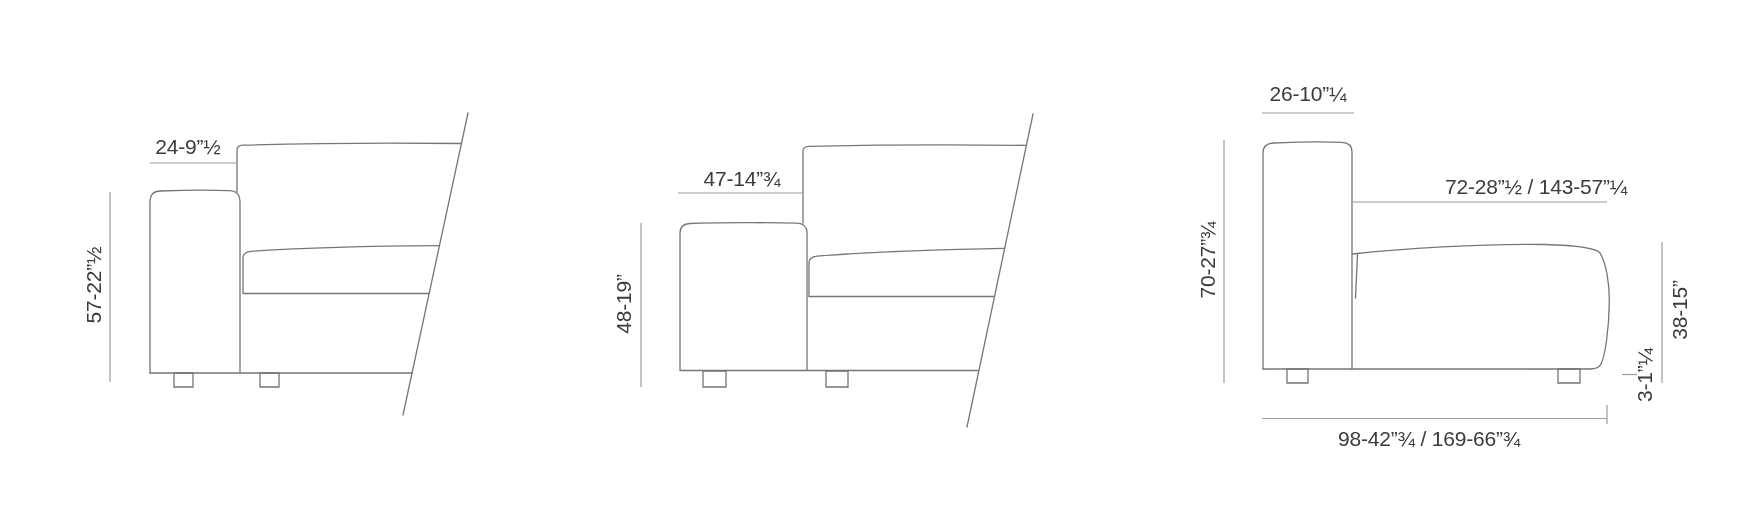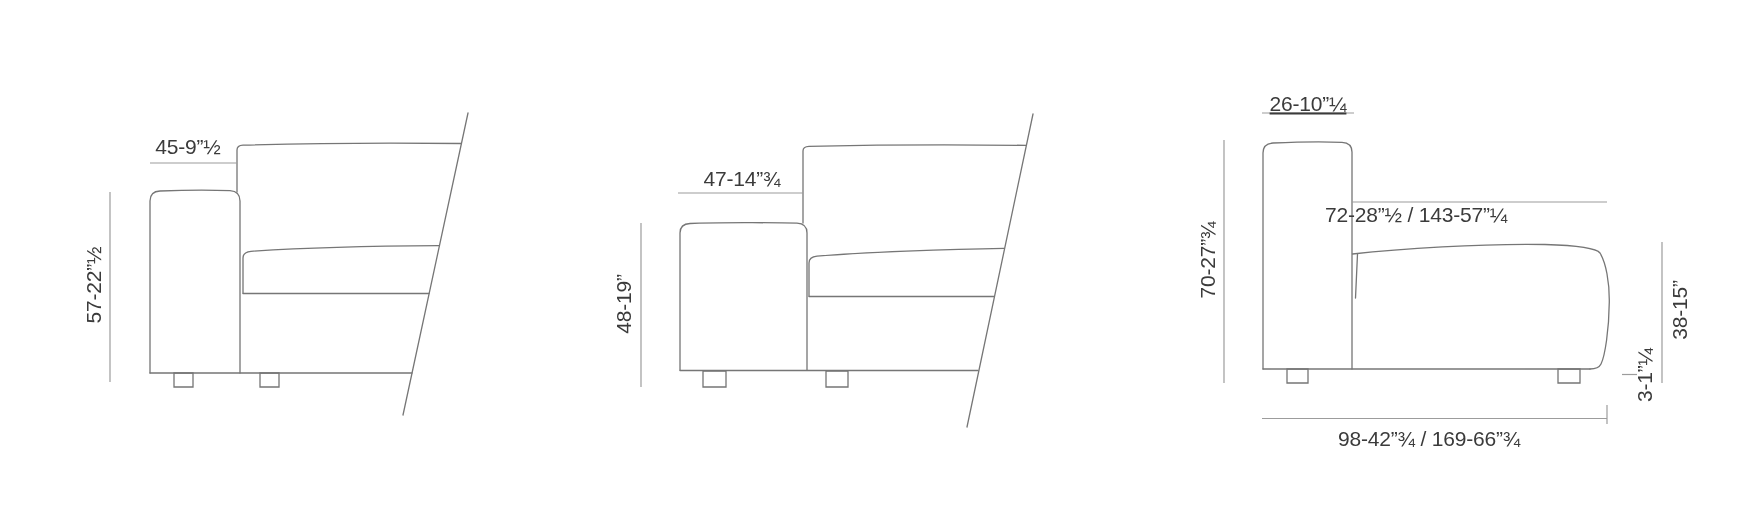--- a/index.html
+++ b/index.html
@@ -86,31 +86,31 @@
       <path d="M1224 140 V383"></path>
       <path d="M1352 202 H1607"></path>
       <path d="M1662 242 V383"></path>
       <path d="M1622 374.5 H1637"></path>
       <path d="M1262 418.5 H1607"></path>
       <path d="M1607 405 V424"></path>
     </g>
   </svg>
 
   <div>
-    <div class="dim" style="left:188px;top:146px;">45-9”½</div>
+    <div class="dim" style="left:188px;top:146px;">24-9”½</div>
     <div class="dim vert" style="left:93px;top:285px;">57-22”½</div>
   </div>
 
   <div>
     <div class="dim" style="left:742px;top:178px;">47-14”¾</div>
     <div class="dim vert" style="left:623px;top:304px;">48-19”</div>
   </div>
 
   <div>
-    <div class="dim" style="left:1308px;top:103px;text-decoration:underline;">26-10”¼</div>
+    <div class="dim" style="left:1308px;top:93px;">26-10”¼</div>
     <div class="dim vert" style="left:1207px;top:260px;">70-27”¾</div>
-    <div class="dim" style="left:1416px;top:186px;margin-top:28px;">72-28”½ / 143-57”¼</div>
+    <div class="dim" style="left:1536px;top:186px;">72-28”½ / 143-57”¼</div>
     <div class="dim vert" style="left:1679px;top:310px;">38-15”</div>
     <div class="dim vert" style="left:1644px;top:375px;">3-1”¼</div>
     <div class="dim" style="left:1429px;top:438px;">98-42”¾ / 169-66”¾</div>
   </div>
 
 </div>
 
 </body></html>

